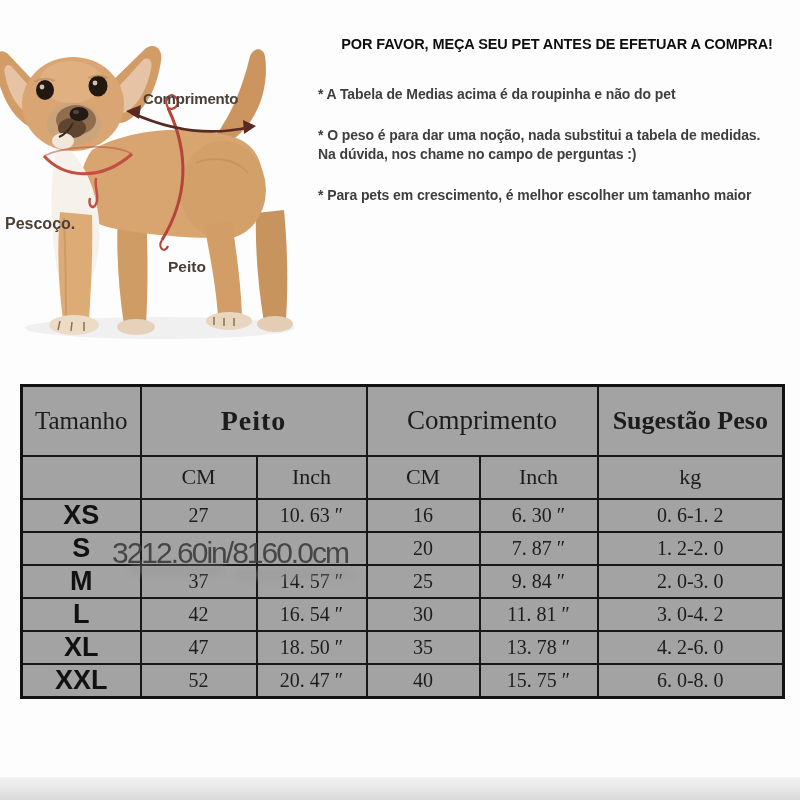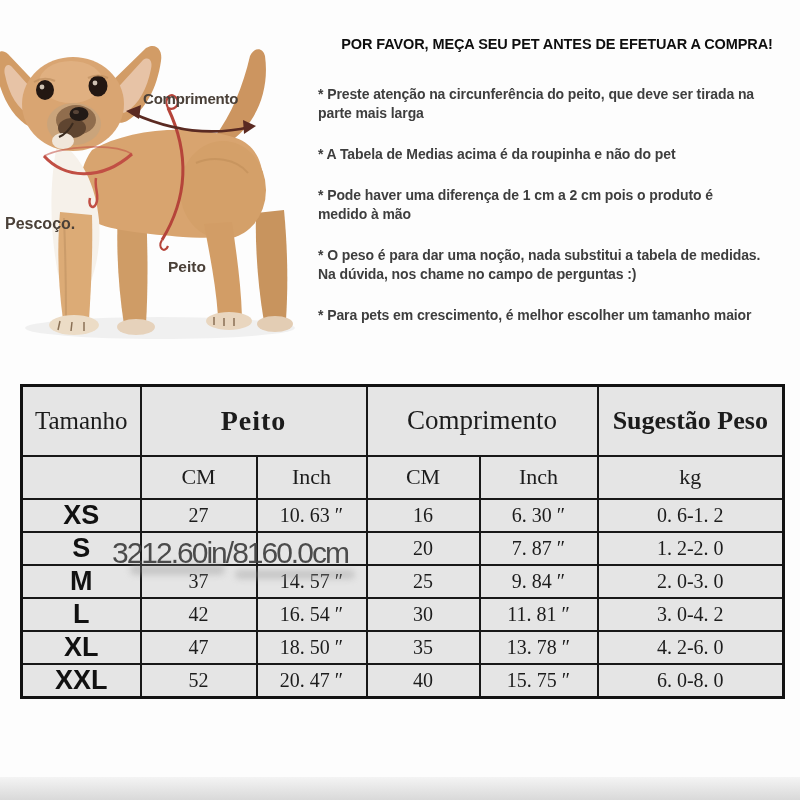--- a/index.html
+++ b/index.html
@@ -16,21 +16,21 @@
   .lbl-peito       { left:168px; top:258px; font-size:15.5px; }
 
   
   .instructions { position:absolute; left:318px; top:36px; width:478px; }
   .instructions h1 { font-size:14.5px; font-weight:800; color:#0e0e0e; letter-spacing:-0.1px; margin:0 0 33px 0;text-align:center; }
   .instructions p { font-size:14px; font-weight:600; color:#3e3e3e; line-height:19px;
                     margin:0 0 22px 0; white-space:pre-line; letter-spacing:-0.1px; }
 
   
   .table-wrap { position:absolute; left:20px; top:384px; width:762px; }
-  table { border-collapse:collapse; width:762px; table-layout:fixed; background:#e5e5e5;
+  table { border-collapse:collapse; width:762px; table-layout:fixed; background:#a3a3a3;
           border:3px solid #121212; color:#1c1c1c; }
   th, td { border:2px solid #181818; text-align:center; vertical-align:middle;
            font-family:"Liberation Serif", serif; font-weight:400; overflow:hidden; }
   tr.hrow1 { height:70px; }
   tr.hrow2 { height:43px; }
   tr.drow  { height:32px; }
   tr.drow-last { height:29px; }
   .h-tamanho { font-size:25px; }
   .h-peito { font-size:28px; font-weight:700; letter-spacing:1px; }
   .h-comp  { font-size:27px; }
@@ -119,25 +119,21 @@
       <polygon points="126,83 141,77 139,91" fill="#5a2a22"></polygon>
       <polygon points="256,98 243,92 244,106" fill="#5a2a22"></polygon>
     </svg>
     <div class="dog-label lbl-comprimento">Comprimento</div>
     <div class="dog-label lbl-pescoco">Pescoço.</div>
     <div class="dog-label lbl-peito">Peito</div>
   </div>
 
   <div class="instructions">
     <h1>POR FAVOR, MEÇA SEU PET ANTES DE EFETUAR A COMPRA!</h1>
-    <p>* Preste atenção na circunferência do peito, que deve ser tirada na
-parte mais larga</p>
     <p>* A Tabela de Medias acima é da roupinha e não do pet</p>
-    <p>* Pode haver uma diferença de 1 cm a 2 cm pois o produto é
-medido à mão</p>
     <p>* O peso é para dar uma noção, nada substitui a tabela de medidas.
 Na dúvida, nos chame no campo de perguntas :)</p>
     <p>* Para pets em crescimento, é melhor escolher um tamanho maior</p>
   </div>
 
   <div class="table-wrap">
     <table>
       <colgroup>
         <col style="width:119px">
           <col style="width:116px">

